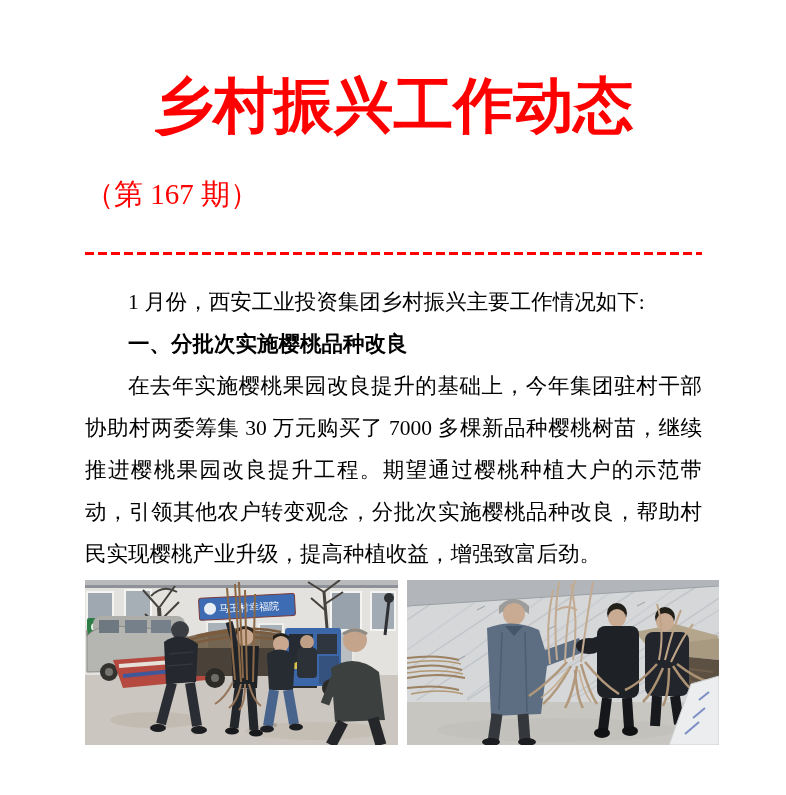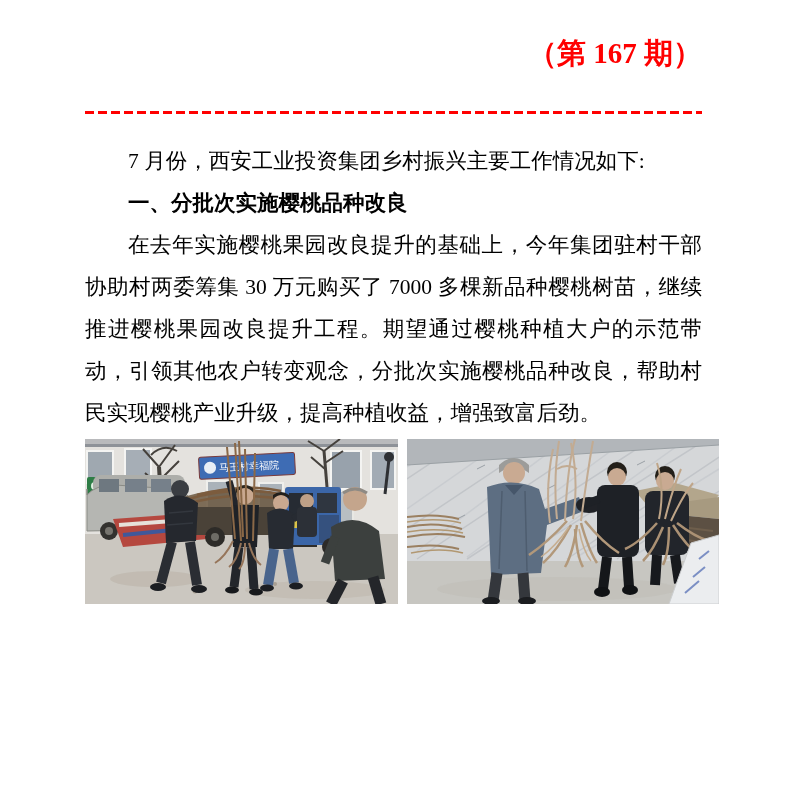--- a/index.html
+++ b/index.html
@@ -5,23 +5,23 @@
   :root { --accent:#ff0000; }
   html,body { margin:0; padding:0; background:#ffffff; }
   body { width:786px; height:795px; overflow:hidden; }
   .page { box-sizing:border-box; width:786px; height:795px; padding:0 67px 0 85px; background:#fff; }
   .doc-title {
     margin:72px 0 0; max-width:617px; text-align:center;
     font-family:"Liberation Serif","DejaVu Serif",serif;
     font-weight:bold; font-size:60px; line-height:1.15; color:var(--accent);
   }
   .issue {
-    margin-top:36px; max-width:617px; text-align:right;
+    margin-top:36px; max-width:617px; text-align:left;
     font-family:"Liberation Serif","DejaVu Serif",serif;
-    font-weight:bold; font-size:29px; line-height:1.2; color:var(--accent);
+    font-weight:normal; font-size:29px; line-height:1.2; color:var(--accent);
   }
   .separator {
     margin-top:40px; width:617px; height:3px;
     background:repeating-linear-gradient(90deg, var(--accent) 0 9px, transparent 9px 13px);
   }
   .intro, .para {
     margin:0; max-width:617px; color:#000;
     font-family:"Liberation Serif","DejaVu Serif",serif;
     font-size:21.5px; line-height:42px;
     text-indent:2em; text-align:justify; text-justify:inter-character;
@@ -33,26 +33,27 @@
     font-weight:bold; font-size:21.5px; line-height:42px; text-indent:2em;
   }
   .photos { margin-top:5px; width:634px; display:flex; gap:9px; }
   .photos svg { display:block; flex:0 0 auto; }
 </style>
 </head>
 <body>
 
 <div class="page">
 
+  <h1 class="doc-title">乡村振兴工作动态</h1>
 
   <div class="issue">（第 167 期）</div>
 
   <div class="separator"></div>
 
-  <p class="intro">7 月份，西安工业投资集团乡村振兴主要工作情况如下:</p>
+  <p class="intro">1 月份，西安工业投资集团乡村振兴主要工作情况如下:</p>
 
   <p class="heading">一、分批次实施樱桃品种改良</p>
 
   <p class="para">在去年实施樱桃果园改良提升的基础上，今年集团驻村干部协助村两委筹集 30 万元购买了 7000 多棵新品种樱桃树苗，继续推进樱桃果园改良提升工程。期望通过樱桃种植大户的示范带动，引领其他农户转变观念，分批次实施樱桃品种改良，帮助村民实现樱桃产业升级，提高种植收益，增强致富后劲。</p>
 
   <div class="photos">
 
     <svg role="img" width="313" height="165" viewBox="0 0 313 165">
       <g>
         <rect width="313" height="165" fill="#e4e2de"></rect>

